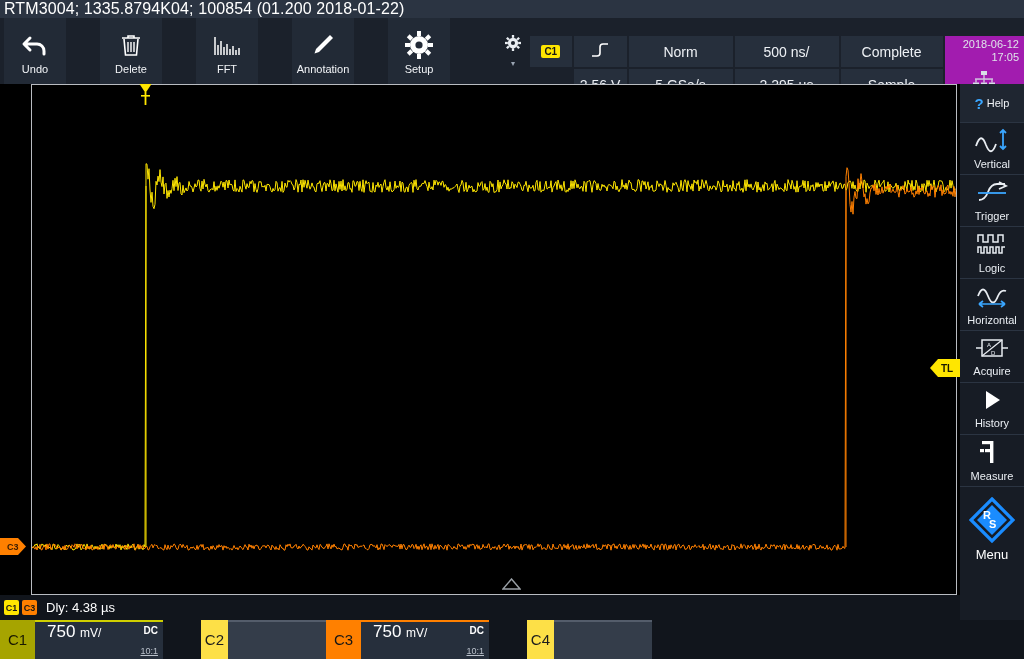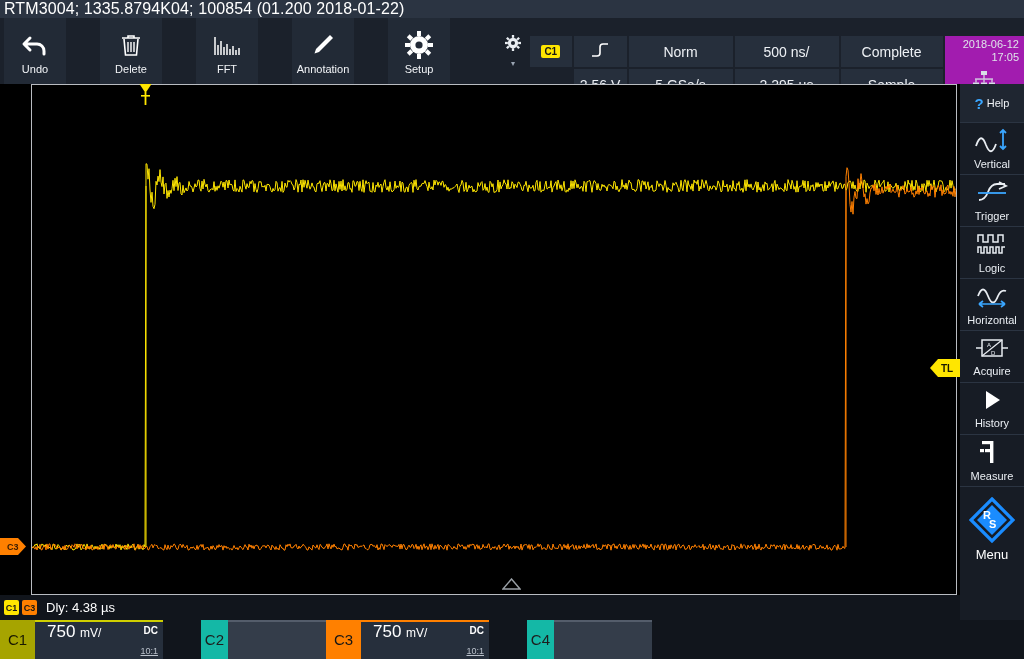--- a/index.html
+++ b/index.html
@@ -79,21 +79,21 @@
   .ch .body{width:128px;background:#262f3c;position:relative;display:flex;align-items:flex-start;}
   .ch .val{font-size:17px;color:#fff;padding-left:12px;}
   .ch .val .u{font-size:12px;}
   .ch .cpl{position:absolute;right:5px;top:3px;font-size:10px;font-weight:bold;color:#ffffff;line-height:11px;}
   .ch .rat{position:absolute;right:5px;bottom:3px;font-size:9px;color:#b9c0ca;line-height:10px;text-decoration:underline;}
   .ch.on.y .tag{background:#a6a400;color:#1a1a00;}
   .ch.on.y .body{border-top:2px solid #cfcf00;box-sizing:border-box;}
   .ch.on.o .tag{background:#ff8000;}
   .ch.on.o .body{border-top:2px solid #ff8000;box-sizing:border-box;}
   .ch.off{width:163px;}
-  .ch.off .tag{background:#14b8a6;color:#1d1d1d;margin-left:38px;}
+  .ch.off .tag{background:#fde047;color:#1d1d1d;margin-left:38px;}
   .ch.off .body{width:128px;background:#343d4a;border-top:2px solid #545d6b;box-sizing:border-box;}
   .chfill{flex:1;background:#11151c;}
 </style>
 </head>
 <body>
 
 <div class="app">
 
   <div class="titlebar">
     <span class="txt">RTM3004; 1335.8794K04; 100854 (01.200 2018-01-22)</span>

